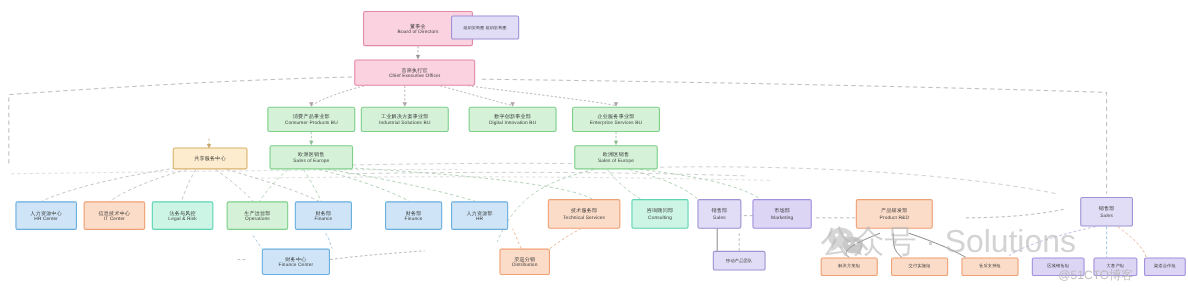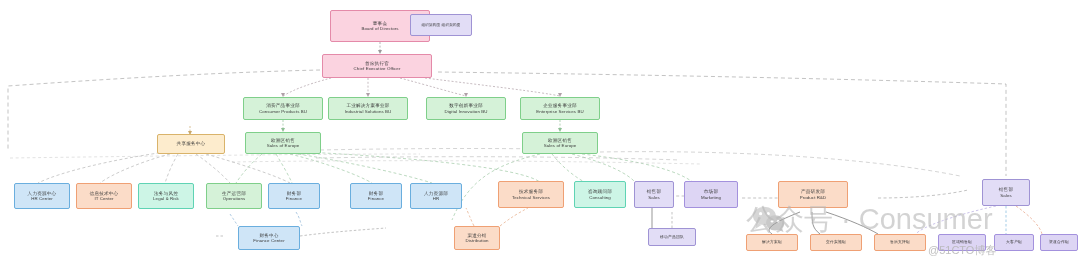--- a/index.html
+++ b/index.html
@@ -47,21 +47,21 @@
   #wm-chooseai{
     left:746px;top:200px;
     font-size:29px;color:#b9b9b9;opacity:.62;
     font-family:"Liberation Sans",sans-serif;
     white-space:nowrap;
   }
   #wm-wechat{
     left:752px;top:206px;width:34px;height:26px;opacity:.55;
   }
   #wm-51cto{
-    left:928px;top:243px;
+    left:962px;top:243px;
     font-size:11px;color:#b5b5b5;opacity:.85;
     white-space:nowrap;
   }
 </style>
 </head>
 <body>
 
 <div id="chart-canvas">
 
   <svg class="edges" viewBox="0 0 1080 264">
@@ -290,17 +290,17 @@
     <ellipse cx="16" cy="13" rx="15" ry="12" fill="#b5b5b5"></ellipse>
     <path d="M6,22 L4,30 L12,25 Z" fill="#b5b5b5"></path>
     <circle cx="11" cy="10" r="2.1" fill="#ffffff"></circle>
     <circle cx="21" cy="10" r="2.1" fill="#ffffff"></circle>
     <ellipse cx="30" cy="22" rx="12" ry="10" fill="#9e9e9e"></ellipse>
     <path d="M39,29 L41,34 L34,31 Z" fill="#9e9e9e"></path>
     <circle cx="26" cy="20" r="1.7" fill="#ffffff"></circle>
     <circle cx="34" cy="20" r="1.7" fill="#ffffff"></circle>
   </svg>
 
-  <div class="wm" id="wm-chooseai">公众号 · Consumer</div>
+  <div class="wm" id="wm-chooseai">公众号 · Solutions</div>
 
   <div class="wm" id="wm-51cto">@51CTO博客</div>
 
 </div>
 
 </body></html>

